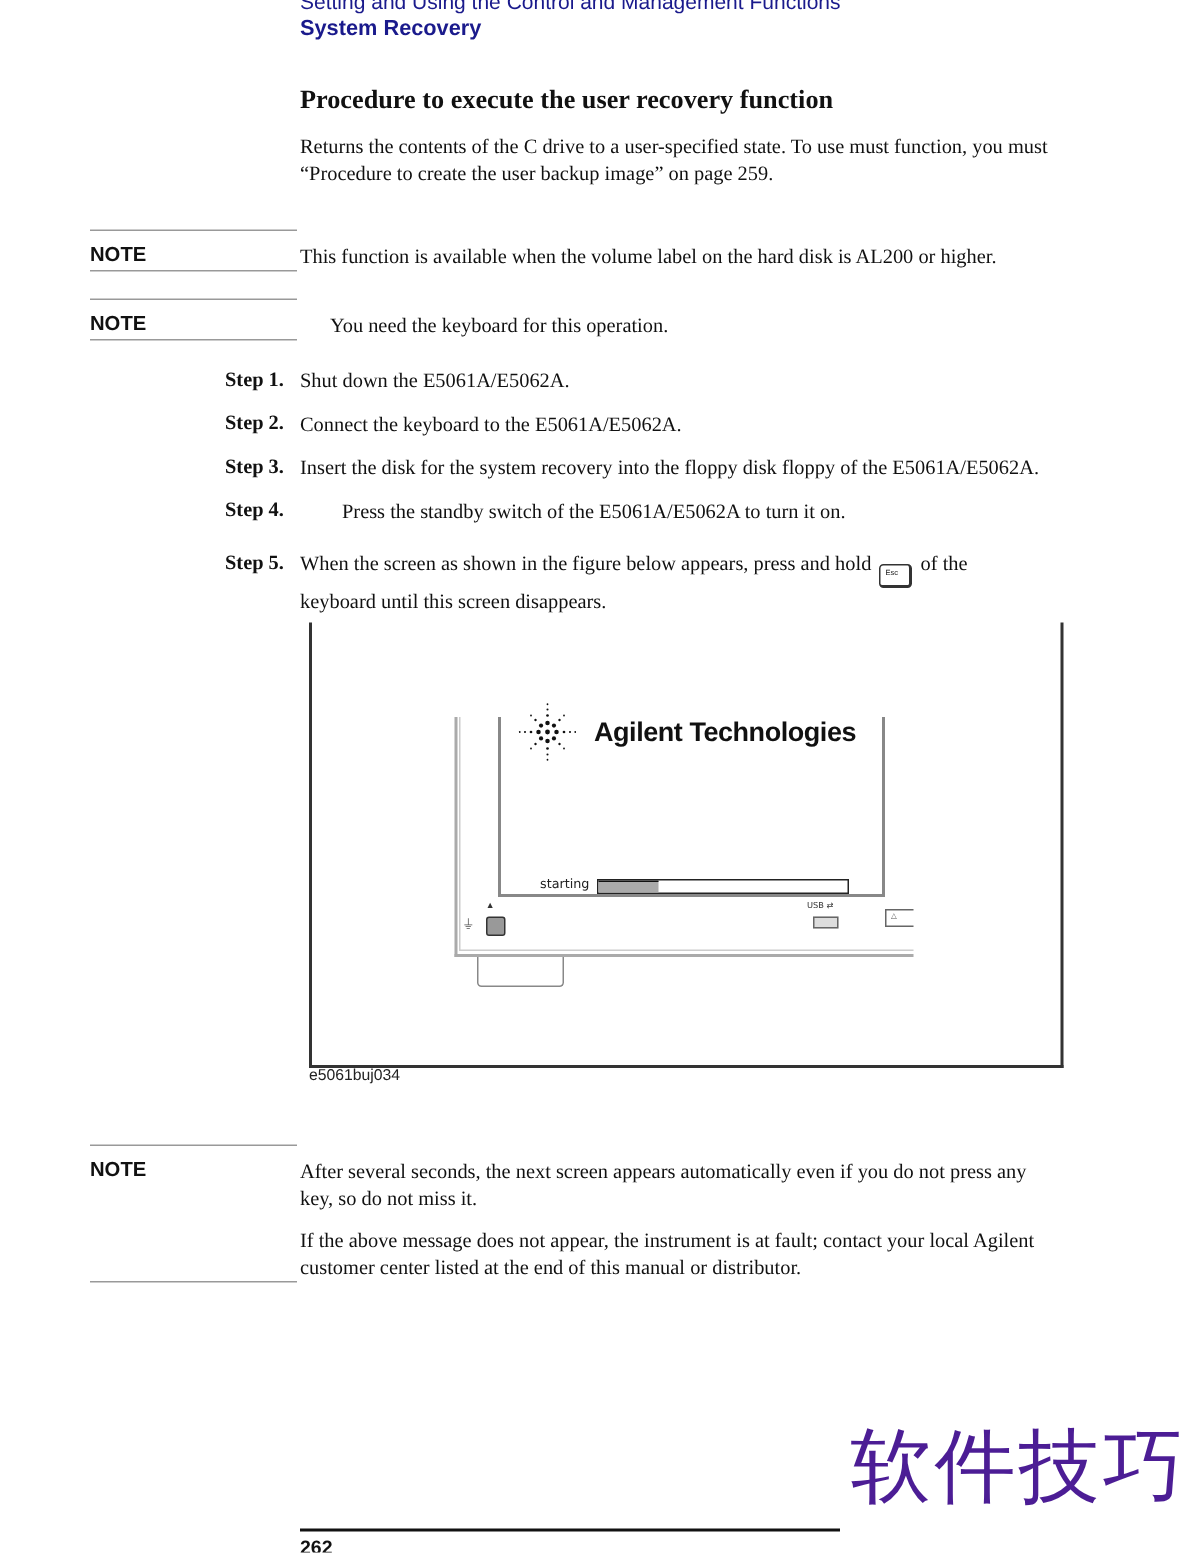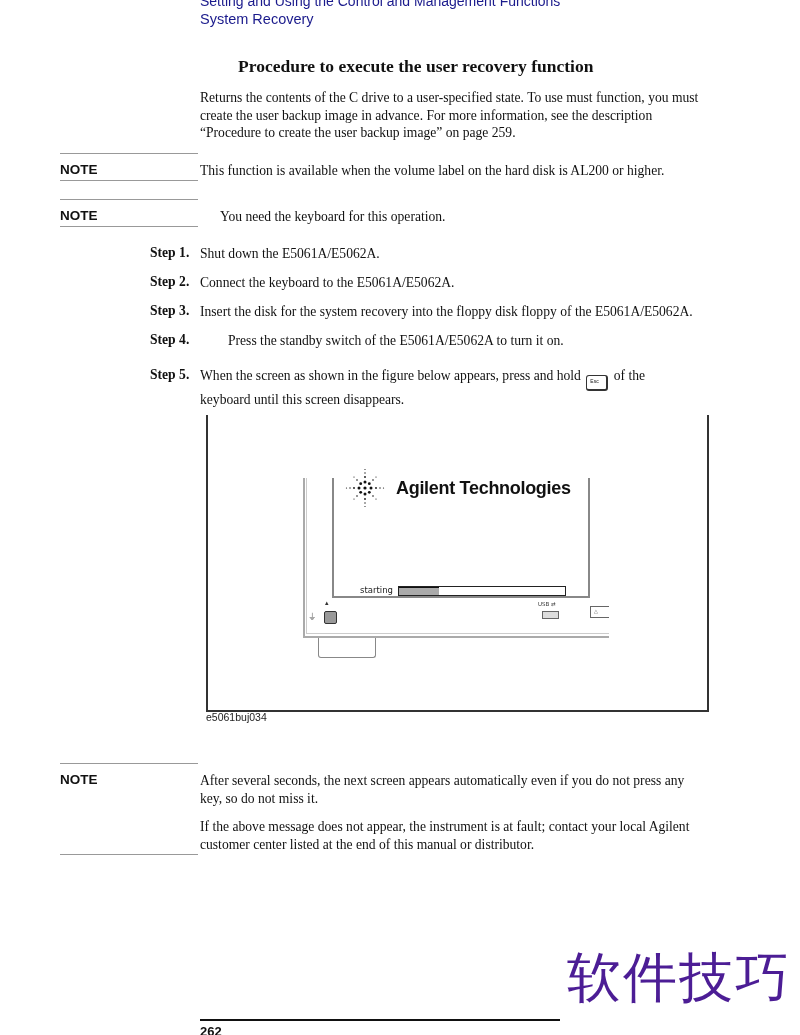--- a/index.html
+++ b/index.html
@@ -2,23 +2,23 @@
 <html><head>
   <meta charset="utf-8">
   <style>
     * { box-sizing: border-box; margin: 0; padding: 0; }
     html, body { width: 800px; height: 1035px; background: #ffffff; overflow: hidden; }
     body { position: relative; font-family: "Liberation Serif", serif; color: #111; }
 
     .abs { position: absolute; }
 
     .hdr-chapter { left: 200px; top: -7px; font-family: "Liberation Sans", sans-serif; font-size: 14px; color: #1a1a8c; white-space: nowrap; }
-    .hdr-section { left: 200px; top: 11px; font-family: "Liberation Sans", sans-serif; font-size: 14.5px; font-weight: normal; color: #1a1a8c; white-space: nowrap; }
+    .hdr-section { left: 200px; top: 11px; font-family: "Liberation Sans", sans-serif; font-size: 14.5px; font-weight: bold; color: #1a1a8c; white-space: nowrap; }
 
-    .h2 { left: 200px; top: 56px; font-size: 17.5px; font-weight: bold; white-space: nowrap; margin-left: 38px; }
+    .h2 { left: 200px; top: 56px; font-size: 17.5px; font-weight: bold; white-space: nowrap; }
     .para { left: 200px; width: 530px; font-size: 13.6px; line-height: 17.5px; }
 
     .note-rule { left: 60px; width: 138px; height: 1px; background: #999; }
     .note-label { left: 60px; font-family: Liberation Sans, sans-serif; font-weight: bold; font-size: 13.5px; }
 
     .step-label { left: 150px; font-weight: bold; font-size: 13.6px; white-space: nowrap; }
     .step-text { left: 200px; width: 530px; font-size: 13.6px; line-height: 17.5px; }
 
     .esc-key { display: inline-block; width: 22px; height: 16px; border: 1px solid #333; border-radius: 3px; border-right-width: 2px; border-bottom-width: 2px; vertical-align: -3px; font-family: "Liberation Sans", sans-serif; font-size: 5px; text-align: left; padding: 2px 0 0 3px; line-height: 6px; margin: 0 2px; }
 
@@ -52,21 +52,20 @@
 </head>
 <body>
 
 <div class="abs hdr-chapter">Setting and Using the Control and Management Functions</div>
 <div class="abs hdr-section">System Recovery</div>
 
 <div class="abs h2">Procedure to execute the user recovery function</div>
 
 <div class="abs para" style="top:89px;">
   <div>Returns the contents of the C drive to a user-specified state. To use must function, you must</div>
-  <div>create the user backup image in advance. For more information, see the description</div>
   <div>“Procedure to create the user backup image” on page 259.</div>
 </div>
 
 <div class="abs note-rule" style="top:153px;"></div>
 <div class="abs note-label" style="top:162px;">NOTE</div>
 <div class="abs para" style="top:162px;">This function is available when the volume label on the hard disk is AL200 or higher.</div>
 <div class="abs note-rule" style="top:180px;"></div>
 
 <div class="abs note-rule" style="top:199px;"></div>
 <div class="abs note-label" style="top:208px;">NOTE</div>

